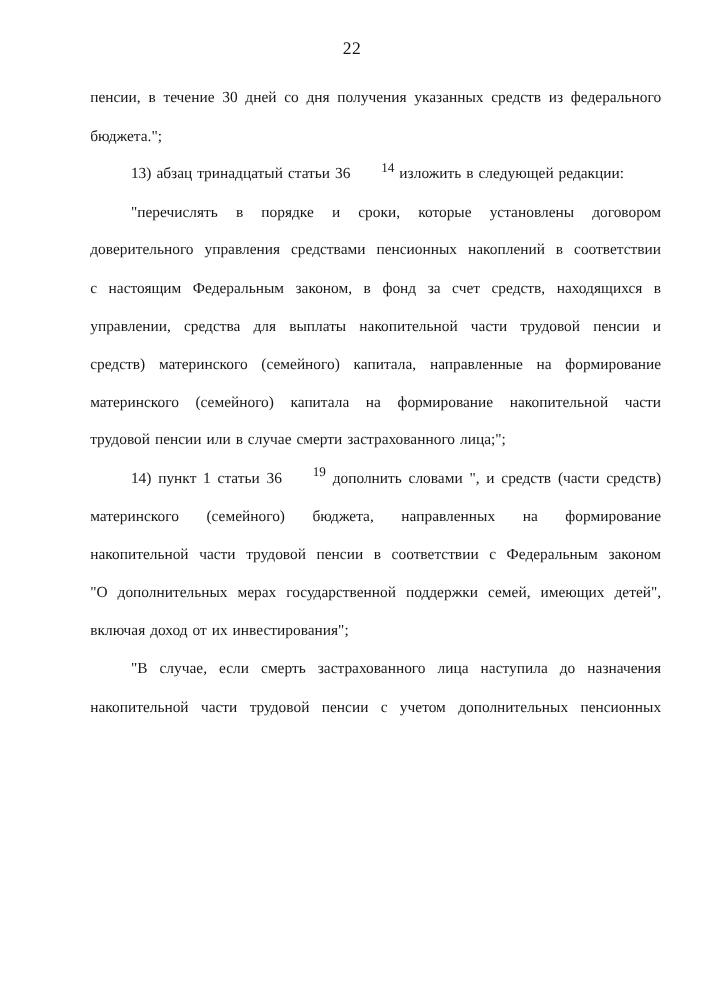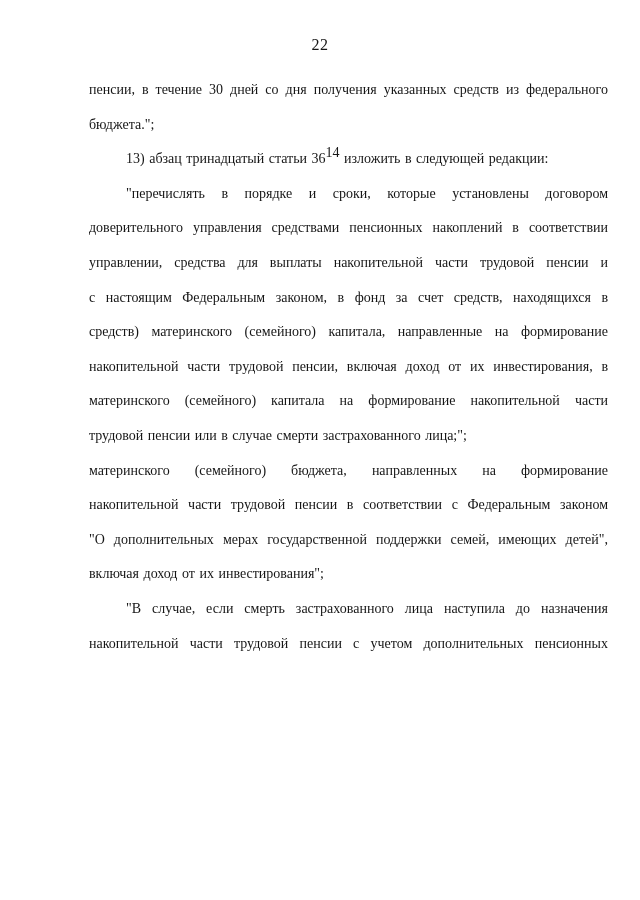--- a/index.html
+++ b/index.html
@@ -21,62 +21,63 @@
     top: 36px;
     left: 0;
     width: 640px;
     text-align: center;
     font-size: 16px;
     letter-spacing: 0.5px;
   }
   .content {
     position: absolute;
     top: 73px;
-    left: 89px;
+    left: 82px;
     width: 519px;
   }
   .line {
     font-size: 14px;
     line-height: 34.6px;
     height: 34.6px;
     white-space: normal;
     text-align: left;
     word-spacing: 1px;
   }
   .line.just {
     text-align: justify;
     text-align-last: justify;
   }
   .line.indent {
     text-indent: 37px;
   }
   .line sup {
-    font-size: 14px;
+    font-size: 12px;
     line-height: 0;
     vertical-align: 6px;
     letter-spacing: 0;
+    margin-left: 28px;
   }
 </style>
 </head>
 <body>
 
 <div class="page">
   <div class="page-number">22</div>
   <div class="content">
       <div class="line just"><span>пенсии, в течение 30 дней со дня получения указанных средств из федерального</span></div>
       <div class="line"><span>бюджета.";</span></div>
       <div class="line indent"><span>13) абзац тринадцатый статьи 36</span><sup>14</sup><span> изложить в следующей редакции:</span></div>
       <div class="line just indent"><span>"перечислять в порядке и сроки, которые установлены договором</span></div>
       <div class="line just"><span>доверительного управления средствами пенсионных накоплений в соответствии</span></div>
+      <div class="line just"><span>с настоящим Федеральным законом, в фонд за счет средств, находящихся в</span></div>
       <div class="line just"><span>управлении, средства для выплаты накопительной части трудовой пенсии и</span></div>
-      <div class="line just"><span>с настоящим Федеральным законом, в фонд за счет средств, находящихся в</span></div>
       <div class="line just"><span>средств) материнского (семейного) капитала, направленные на формирование</span></div>
-      <div class="line just"><span>накопительной части трудовой пенсии, включая доход от их инвестирования, в</span></div>
       <div class="line just"><span>материнского (семейного) капитала на формирование накопительной части</span></div>
       <div class="line"><span>трудовой пенсии или в случае смерти застрахованного лица;";</span></div>
+      <div class="line just indent"><span>14) пункт 1 статьи 36</span><sup>19</sup><span> дополнить словами ", и средств (части средств)</span></div>
       <div class="line just"><span>материнского (семейного) бюджета, направленных на формирование</span></div>
       <div class="line just"><span>накопительной части трудовой пенсии в соответствии с Федеральным законом</span></div>
       <div class="line just"><span>"О дополнительных мерах государственной поддержки семей, имеющих детей",</span></div>
       <div class="line"><span>включая доход от их инвестирования";</span></div>
       <div class="line just indent"><span>"В случае, если смерть застрахованного лица наступила до назначения</span></div>
       <div class="line just"><span>накопительной части трудовой пенсии с учетом дополнительных пенсионных</span></div>
     </div>
 </div>
 
 </body></html>

